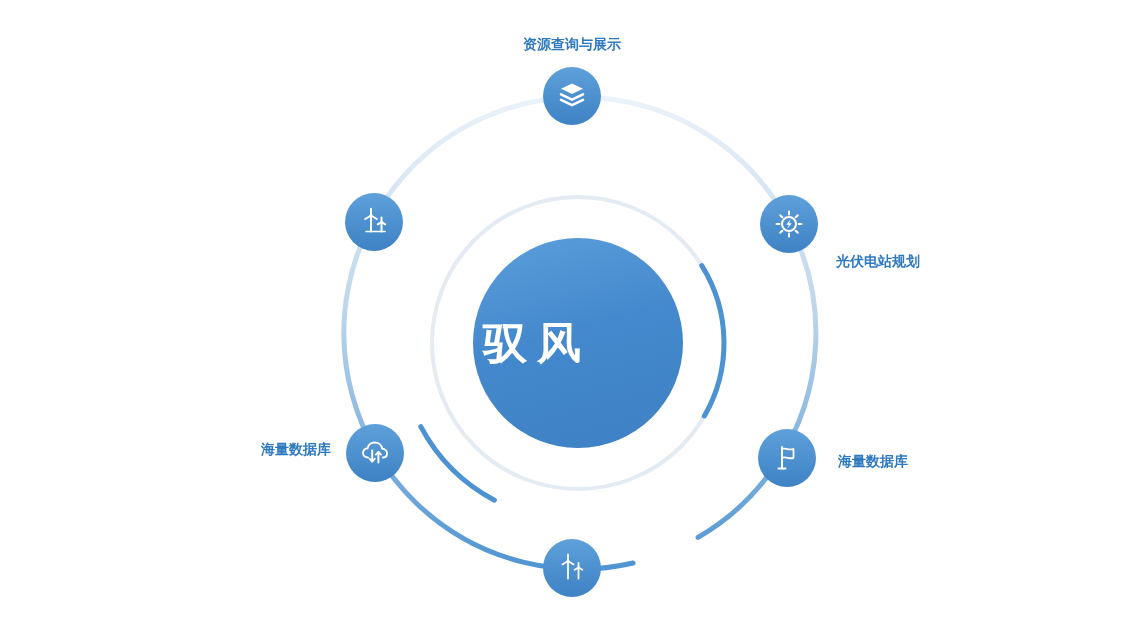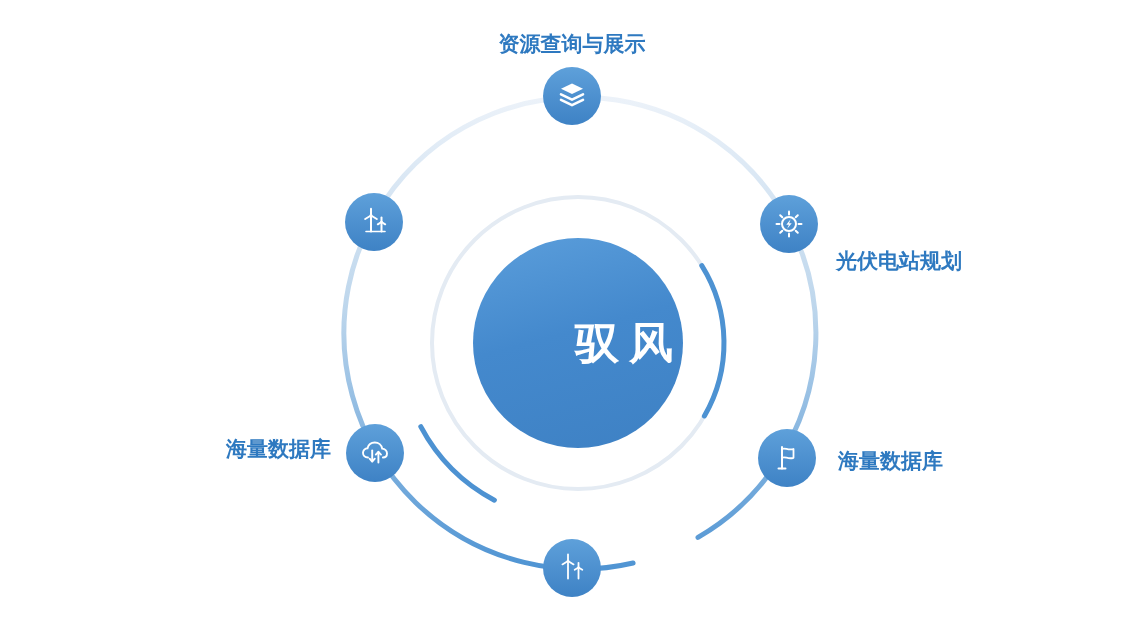--- a/index.html
+++ b/index.html
@@ -23,21 +23,21 @@
   .center-circle {
     position: absolute;
     left: 473px;
     top: 238px;
     width: 210px;
     height: 210px;
     border-radius: 50%;
     background: linear-gradient(165deg, #5B9EDB 0%, #4489CD 45%, #3E81C4 100%);
     display: flex;
     align-items: center;
-    justify-content: flex-end;
+    justify-content: flex-start;
   }
   .center-label {
     color: #ffffff;
     font-size: 44px;
     font-weight: 700;
     letter-spacing: 10px;
     text-indent: 10px;
     user-select: none;
   }
   .node {
@@ -53,21 +53,21 @@
   .node svg { display: block; }
   .pos-top         { left: 543px; top: 67px;  }
   .pos-upper-right { left: 760px; top: 195px; }
   .pos-lower-right { left: 758px; top: 429px; }
   .pos-bottom      { left: 543px; top: 539px; }
   .pos-lower-left  { left: 346px; top: 424px; }
   .pos-upper-left  { left: 345px; top: 193px; }
   .label {
     position: absolute;
     color: #2E79C0;
-    font-size: 21px;
+    font-size: 14px;
     font-weight: 700;
     white-space: nowrap;
     line-height: 26px;
     user-select: none;
   }
   .label-top    { left: 372px; top: 31px;  width: 400px; text-align: center; }
   .label-bottom { left: 372px; top: 607px; width: 400px; text-align: center; }
   .label-upper-right { left: 836px;  top: 200px; margin-top: 48px; }
   .label-lower-right { left: 838px;  top: 448px; }
   .label-upper-left  { right: 797px; top: 209px; text-align: right; }

